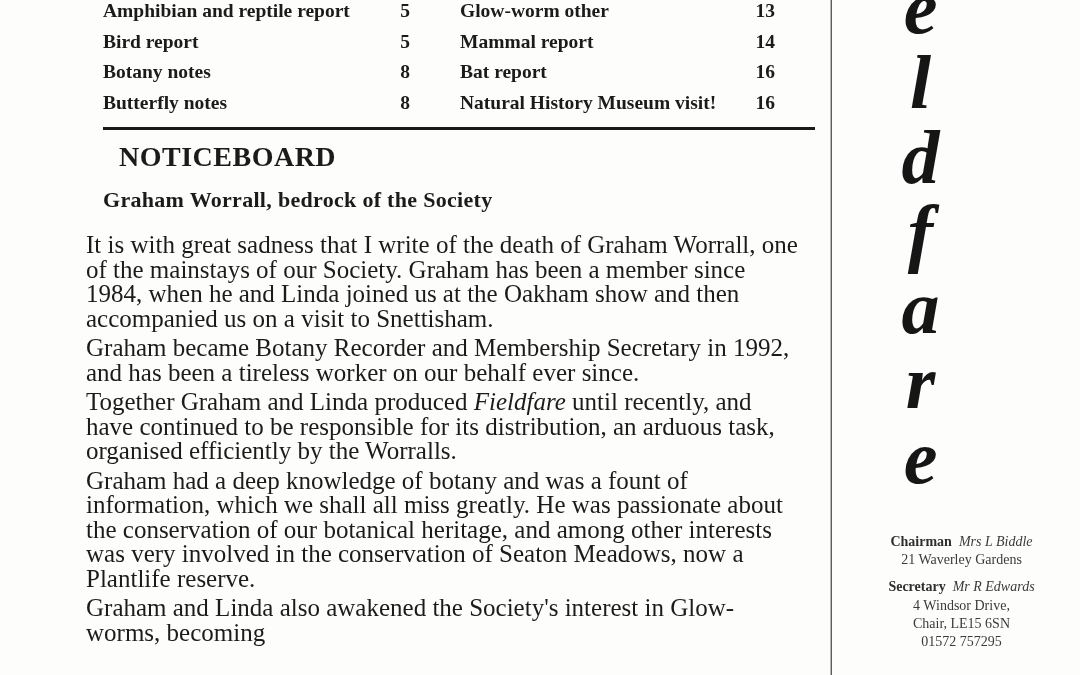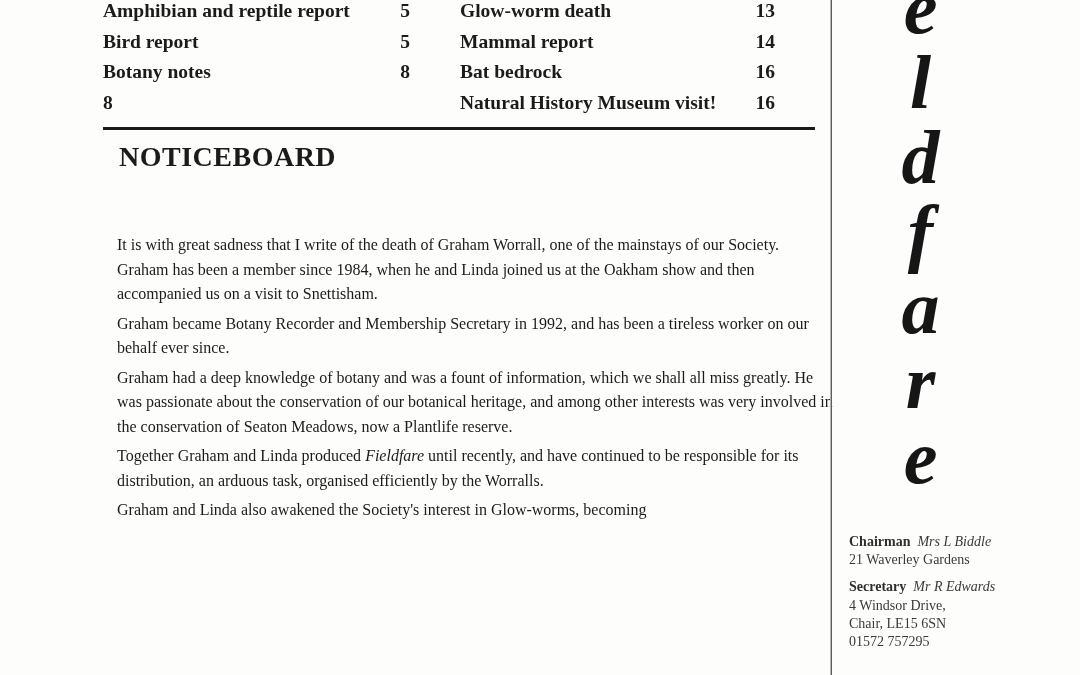--- a/index.html
+++ b/index.html
@@ -39,23 +39,23 @@
     position: absolute; left: 119px; top: 141px;
     font-size: 28px; font-weight: bold; letter-spacing: 0.5px;
   }
   .article-title {
     position: absolute; left: 103px; top: 187px;
     font-size: 22px; font-weight: bold; letter-spacing: 0.3px;
   }
 
   
   .body-copy {
-    position: absolute; left: 117px; top: 233px;
+    position: absolute; left: 86px; top: 233px;
     width: 716px; height: 442px; overflow: hidden;
-    font-size: 16px; line-height: 24.5px;
+    font-size: 25px; line-height: 24.5px;
   }
   .body-copy p { margin: 0 0 5px 0; }
 
   
   .sidebar-divider {
     position: absolute; left: 830px; top: 0;
     width: 2px; height: 675px;
     background: #5d5d5d;
     border-left: 1px solid #b5b5b5;
   }
@@ -65,21 +65,21 @@
     font-style: italic; font-weight: bold;
     font-size: 76px; line-height: 75px;
     color: #161616;
   }
   .masthead .letter { height: 75px; }
 
   .contacts {
     position: absolute; left: 849px; top: 533px; width: 225px;
     font-size: 14px; line-height: 18.2px; color: #3a3a3a;
   }
-  .contact-block { margin-bottom: 9px; }
+  .contact-block { margin-bottom: 9px; text-align: center; }
   .contact-role { font-weight: bold; color: #2e2e2e; }
   .contact-name { font-style: italic; }
 </style>
 </head>
 <body>
 
 <div class="page">
 
   <div class="toc">
     <div class="toc-cols">
@@ -90,53 +90,55 @@
         </div>
         <div class="toc-row">
           <span class="toc-label">Bird report</span>
           <span class="toc-page">5</span>
         </div>
         <div class="toc-row">
           <span class="toc-label">Botany notes</span>
           <span class="toc-page">8</span>
         </div>
         <div class="toc-row">
+          <span class="toc-label">Butterfly notes</span>
           <span class="toc-page">8</span>
         </div>
       </div>
       <div class="toc-col right">
         <div class="toc-row">
-          <span class="toc-label">Glow-worm death</span>
+          <span class="toc-label">Glow-worm other</span>
           <span class="toc-page">13</span>
         </div>
         <div class="toc-row">
           <span class="toc-label">Mammal report</span>
           <span class="toc-page">14</span>
         </div>
         <div class="toc-row">
-          <span class="toc-label">Bat bedrock</span>
+          <span class="toc-label">Bat report</span>
           <span class="toc-page">16</span>
         </div>
         <div class="toc-row">
           <span class="toc-label">Natural History Museum visit!</span>
           <span class="toc-page">16</span>
         </div>
       </div>
     </div>
   </div>
 
   <div class="toc-rule"></div>
 
   <h1 class="section-title">NOTICEBOARD</h1>
+  <h2 class="article-title">Graham Worrall, bedrock of the Society</h2>
 
   <div class="body-copy">
     <p>It is with great sadness that I write of the death of Graham Worrall, one of the mainstays of our Society. Graham has been a member since 1984, when he and Linda joined us at the Oakham show and then accompanied us on a visit to Snettisham.</p>
     <p>Graham became Botany Recorder and Membership Secretary in 1992, and has been a tireless worker on our behalf ever since.</p>
+    <p><span>Together Graham and Linda produced </span><i>Fieldfare</i><span> until recently, and have continued to be responsible for its distribution, an arduous task, organised efficiently by the Worralls.</span></p>
     <p>Graham had a deep knowledge of botany and was a fount of information, which we shall all miss greatly. He was passionate about the conservation of our botanical heritage, and among other interests was very involved in the conservation of Seaton Meadows, now a Plantlife reserve.</p>
-    <p><span>Together Graham and Linda produced </span><i>Fieldfare</i><span> until recently, and have continued to be responsible for its distribution, an arduous task, organised efficiently by the Worralls.</span></p>
     <p>Graham and Linda also awakened the Society's interest in Glow-worms, becoming</p>
   </div>
 
   <div class="sidebar-divider"></div>
 
   <div class="masthead">
     <div class="letter">e</div>
     <div class="letter">l</div>
     <div class="letter">d</div>
     <div class="letter">f</div>

